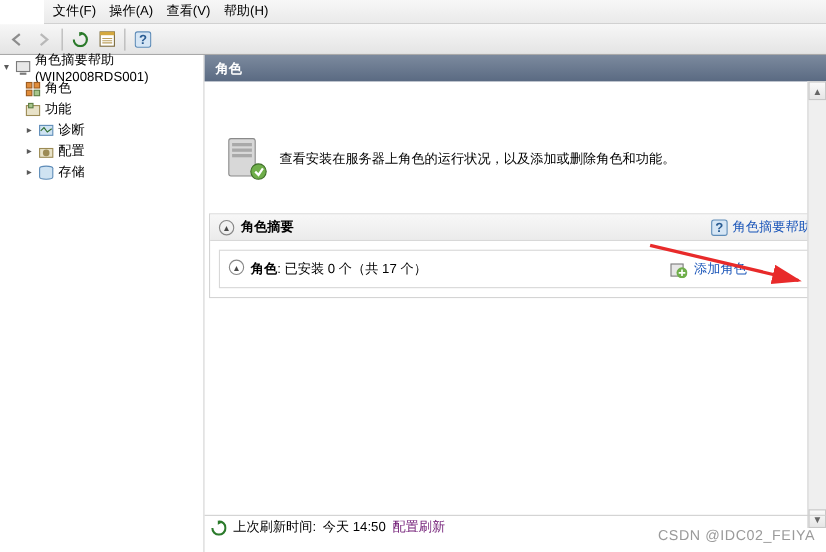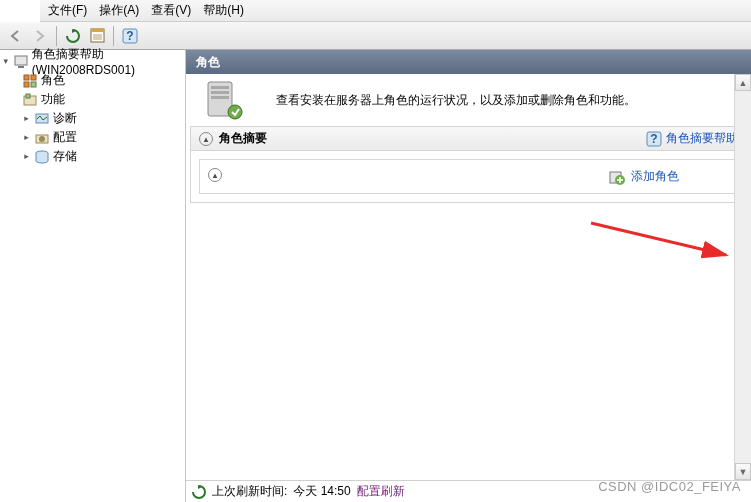--- a/index.html
+++ b/index.html
@@ -15,35 +15,35 @@
 .main { display: flex; height: 452px; }
 .treepanel { width: 186px; background: #fff; border-right: 1px solid #c7c7c7; padding-top: 2px; }
 .tree-item { display: flex; align-items: center; height: 19px; padding-left: 2px; gap: 3px; cursor: default; }
 .tree-item.child { padding-left: 22px; }
 .expand { width: 9px; height: 9px; font-size: 9px; line-height: 9px; display: flex; align-items: center; justify-content: center; color: #5a5a5a; }
 .tree-icon { width: 16px; height: 16px; display: flex; align-items: center; justify-content: center; font-size: 13px; }
 
 .content { flex: 1; display: flex; flex-direction: column; background: #fff; position: relative; }
 .content-header { height: 24px; background: linear-gradient(#7c8a9e,#5a6a82); color: #fff; font-weight: bold; display: flex; align-items: center; padding-left: 10px; font-size: 13px; }
 
-.desc-row { display: flex; align-items: center; padding: 4px 16px; gap: 30px; }
+.desc-row { display: flex; align-items: center; padding: 28px 16px; gap: 8px; margin-top: 20px; }
 .server-ico { width: 44px; height: 44px; }
 
 .summary-panel { border: 1px solid #d4d4d4; margin: 0 4px 4px 4px; }
 .summary-hdr { height: 24px; background: linear-gradient(#f7f7f7,#ebebeb); border-bottom: 1px solid #d4d4d4; display: flex; align-items: center; padding: 0 8px; gap: 6px; }
 .summary-hdr .spacer { flex: 1; }
 .summary-hdr a { color: #1b56b9; text-decoration: none; display: flex; align-items: center; gap: 4px; }
 
 .roles-box { border: 1px solid #d8d8d8; margin: 8px; }
 .roles-row { display: flex; padding: 8px; }
 .roles-left { display: flex; align-items: flex-start; gap: 6px; flex: 1; }
 .roles-actions { display: flex; flex-direction: column; gap: 6px; min-width: 120px; }
 .roles-actions a { color: #1b56b9; text-decoration: none; display: flex; align-items: center; gap: 6px; }
 
-.status-row { height: 22px; display: flex; align-items: center; gap: 6px; padding: 0 6px; border-top: 1px solid #d0d0d0; position: absolute; bottom: 0; left: 0; right: 0; }
+.status-row { height: 22px; display: flex; align-items: center; gap: 6px; padding: 0 6px; border-top: 1px solid #d0d0d0; position: absolute; bottom: 12px; left: 0; right: 0; }
 .status-row a { color: #701a75; text-decoration: none; }
 
 .circle-collapse { width: 14px; height: 14px; border: 1px solid #878787; border-radius: 50%; display: flex; align-items: center; justify-content: center; font-size: 9px; color: #4a4a4a; cursor: pointer; }
 
 .arrow-annot { position: absolute; top: 170px; left: 400px; pointer-events: none; }
 
 .watermark { position: absolute; right: 10px; bottom: 8px; color: rgba(120,120,120,0.75); font-size: 13px; letter-spacing: .5px; margin-top: 32px; }
 
 .scrollbar-v { position: absolute; right: 0; top: 24px; bottom: 22px; width: 17px; background: #efefef; border-left: 1px solid #d6d6d6; }
 .sb-arrow { height: 17px; display: flex; align-items: center; justify-content: center; color: #666; font-size: 9px; border: 1px solid #c8c8c8; background: linear-gradient(#fafafa,#e6e6e6); }
@@ -190,20 +190,23 @@
               <text x="8" y="12" text-anchor="middle" font-size="11" fill="#2a5c92" font-weight="bold">?</text>
             </svg>
           <span>角色摘要帮助</span>
         </a>
       </div>
 
       <div class="roles-box">
         <div class="roles-row">
           <div class="roles-left">
             <span class="circle-collapse">▴</span>
+            <span>
+              <b>角色</b><span>: </span><span>已安装 0 个（共 17 个）</span>
+            </span>
           </div>
           <div class="roles-actions">
             <a href="#">
               <svg width="16" height="16">
                   <rect x="1" y="3" width="11" height="11" fill="#e7e7e7" stroke="#7a7a7a"></rect>
                   <circle cx="11" cy="11" r="5" fill="#6fae4a"></circle>
                   <path d="M11 8 V14 M8 11 H14" stroke="#fff" stroke-width="1.5"></path>
                 </svg>
               <span>添加角色</span>
             </a>

